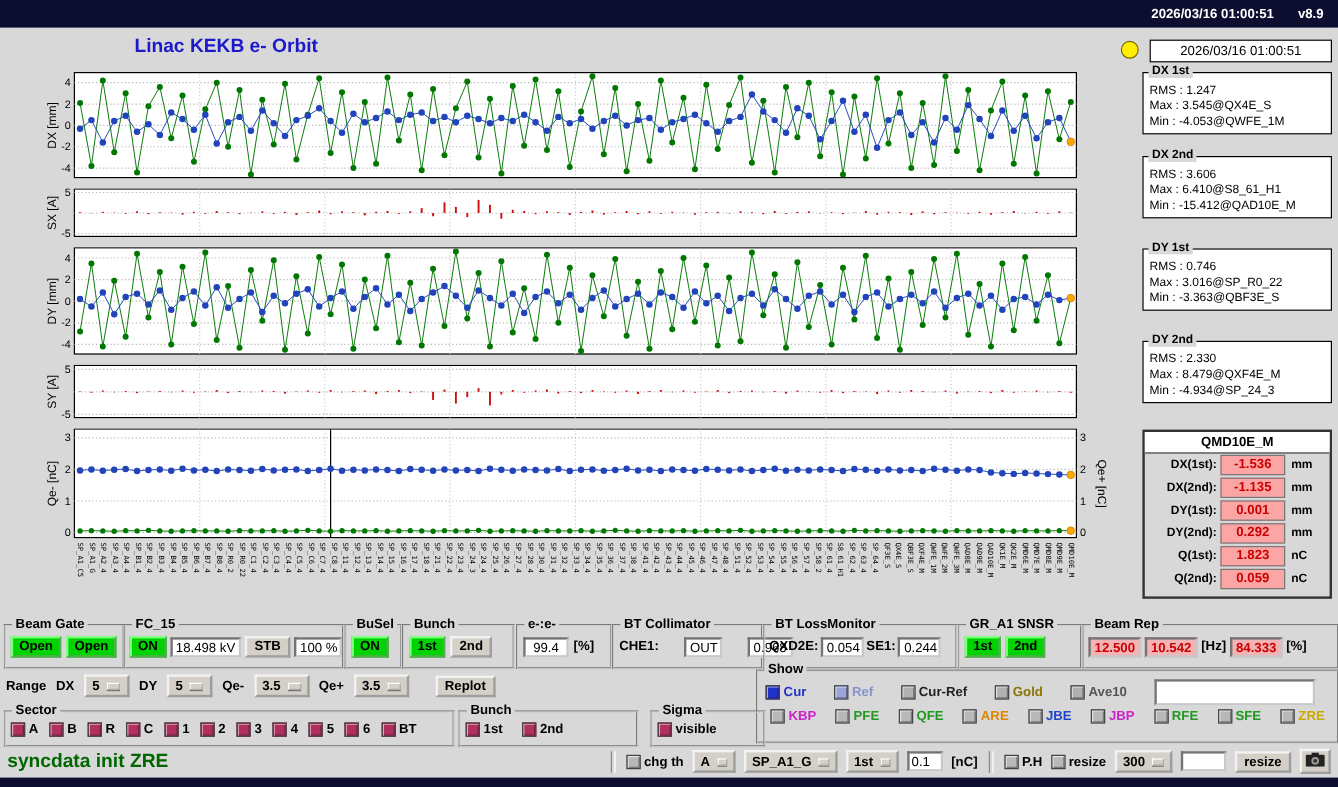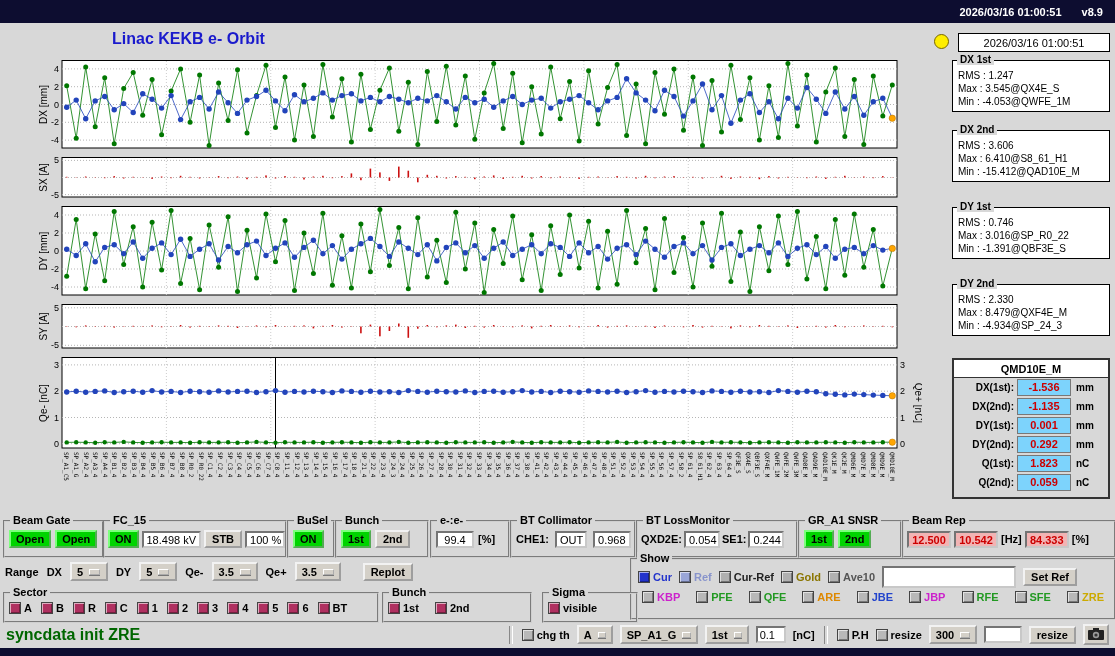--- a/index.html
+++ b/index.html
@@ -25,21 +25,21 @@
   .statwrap{position:absolute;left:952px;width:158px;background:#fff;border:1px solid #000;
     padding:8px 0 3px 5px;box-sizing:border-box}
   .stat-title{position:absolute;top:-7px;left:4px;background:#d8d8d8;padding:0 3px;font-size:10px;font-weight:bold}
   .stat-line{font-size:10px;line-height:13px;white-space:nowrap;overflow:hidden}
 
   .qmd{position:absolute;left:952px;top:358px;width:158px;height:141px;border:2px solid #333;background:#d8d8d8;box-sizing:border-box}
   .qmd-title{height:17px;background:#fff;border-bottom:1px solid #333;display:flex;align-items:center;justify-content:center;
     font-size:11px;font-weight:bold}
   .qmd-row{display:flex;align-items:center;height:19px;padding:0 4px;font-size:10px;font-weight:bold}
   .qmd-label{width:56px;text-align:right;margin-right:3px}
-  .qmd-val{width:52px;background:#7dd3fc;border:1px solid #777;color:#cc0000;text-align:center;font-size:11px;height:15px;line-height:15px}
+  .qmd-val{width:52px;background:#fca5a5;border:1px solid #777;color:#cc0000;text-align:center;font-size:11px;height:15px;line-height:15px}
   .qmd-unit{margin-left:5px}
 
   .grp{position:absolute;border:2px groove #cfcfcf}
   .grp-label{position:absolute;top:-8px;left:5px;background:#d8d8d8;padding:0 3px;font-size:11px;font-weight:bold;white-space:nowrap}
   .grp-content{display:flex;align-items:center;gap:4px;height:100%;padding:2px 4px;box-sizing:border-box}
   .row1{top:520px;height:34px}
   .row3{top:592px;height:27px}
 
   .btn-green{border:2px outset #7dff7d;font-weight:bold;font-size:11px;padding:1px 5px;white-space:nowrap;cursor:pointer}
   .btn-gray{background:#d4d0c8;border:2px outset #f2f2f2;font-weight:bold;font-size:11px;padding:1px 6px;white-space:nowrap;cursor:pointer}
@@ -49,21 +49,21 @@
     padding:0 3px;height:17px;line-height:15px;box-sizing:border-box;text-align:center}
   .lbl{font-size:11px;font-weight:bold;white-space:nowrap}
   .opt{background:#d4d0c8;border:2px outset #f2f2f2;display:flex;align-items:center;gap:6px;padding:0 5px;
     font-size:11px;font-weight:bold;height:19px;box-sizing:border-box;cursor:pointer}
   .opt .dash{width:9px;height:4px;background:#d4d0c8;border:1px outset #fff;box-shadow:0 1px 0 #777}
   .chk{display:flex;align-items:center;gap:3px;font-size:11px;font-weight:bold;cursor:pointer;white-space:nowrap}
   .chk .box{width:10px;height:10px;background:#b8b8b8;border:1px solid #444;
     box-shadow:inset 1px 1px 0 rgba(255,255,255,.6),inset -1px -1px 0 rgba(0,0,0,.35);flex:none}
   .range-row{position:absolute;left:5px;top:562px;display:flex;align-items:center;gap:8px}
   .show-grp{left:630px;top:558px;width:482px;height:58px}
-  .show-rowA{display:flex;align-items:center;gap:7px;padding:6px 6px 1px}
+  .show-rowA{display:flex;align-items:center;gap:23px;padding:6px 6px 1px}
   .show-rowB{display:flex;align-items:flex-start;justify-content:space-between;padding:2px 10px 0}
   .show-input{width:126px;height:16px;background:#fff;border:2px inset #c8c8c8;font-size:11px}
   .bottombar{position:absolute;left:0;top:622px;width:1115px;height:25px;display:flex;align-items:center;gap:7px;
     padding:0 6px;box-sizing:border-box;font-size:11px}
   .status-text{color:#006600;font-weight:bold;font-size:16px}
   .vsep{width:2px;height:18px;border-left:1px solid #888;border-right:1px solid #fff;margin:0 2px}
   .smallinput{height:17px;background:#fff;border:2px inset #c8c8c8;font-size:11px;box-sizing:border-box}
   .cam{display:flex;align-items:center;justify-content:center;width:26px;height:21px}
 </style>
 </head>
@@ -991,21 +991,21 @@
 <div class="statwrap" style="top:130px">
   <span class="stat-title">DX 2nd</span>
   <div class="stat-line">RMS : 3.606</div>
   <div class="stat-line">Max : 6.410@S8_61_H1</div>
   <div class="stat-line">Min : -15.412@QAD10E_M</div>
 </div>
 <div class="statwrap" style="top:207px">
   <span class="stat-title">DY 1st</span>
   <div class="stat-line">RMS : 0.746</div>
   <div class="stat-line">Max : 3.016@SP_R0_22</div>
-  <div class="stat-line">Min : -1.391@QBF3E_S</div>
+  <div class="stat-line">Min : -3.363@QBF3E_S</div>
 </div>
 <div class="statwrap" style="top:284px">
   <span class="stat-title">DY 2nd</span>
   <div class="stat-line">RMS : 2.330</div>
   <div class="stat-line">Max : 8.479@QXF4E_M</div>
   <div class="stat-line">Min : -4.934@SP_24_3</div>
 </div>
 
 <div class="qmd">
   <div class="qmd-title">QMD10E_M</div>
@@ -1072,21 +1072,21 @@
 </div>
 <div class="grp row1" style="left:430px;width:76px">
   <span class="grp-label">e-:e-</span>
   <div class="grp-content">
     <span class="valbox" style="width:38px">99.4</span>
     <span class="lbl">[%]</span>
   </div>
 </div>
 <div class="grp row1" style="left:510px;width:122px">
   <span class="grp-label">BT Collimator</span>
-  <div class="grp-content" style="gap:6px">
+  <div class="grp-content" style="gap:21px">
     <span class="lbl">CHE1:</span>
     <span class="valbox" style="width:32px">OUT</span>
     <span class="valbox" style="width:40px">0.968</span>
   </div>
 </div>
 <div class="grp row1" style="left:636px;width:158px">
   <span class="grp-label">BT LossMonitor</span>
   <div class="grp-content" style="gap:2px;padding:2px 3px">
     <span class="lbl">QXD2E:</span>
     <span class="valbox" style="width:36px">0.054</span>

